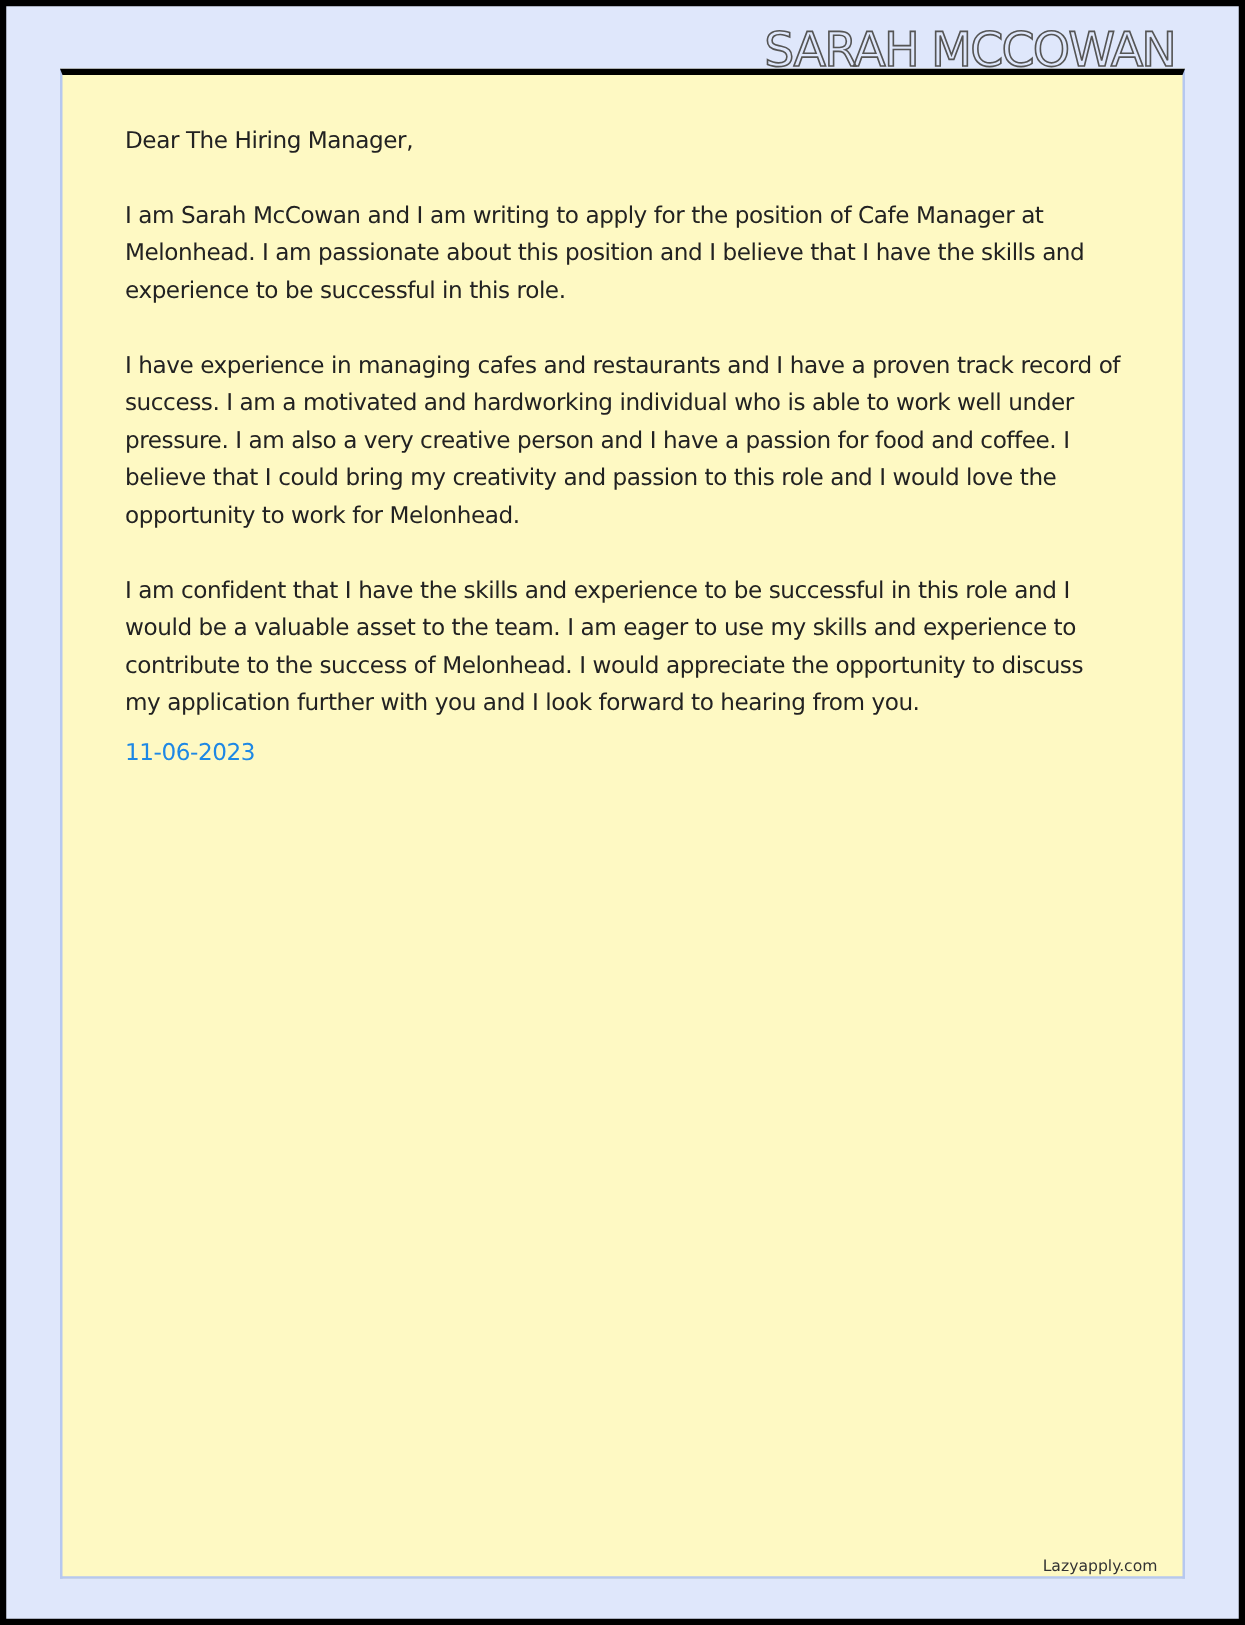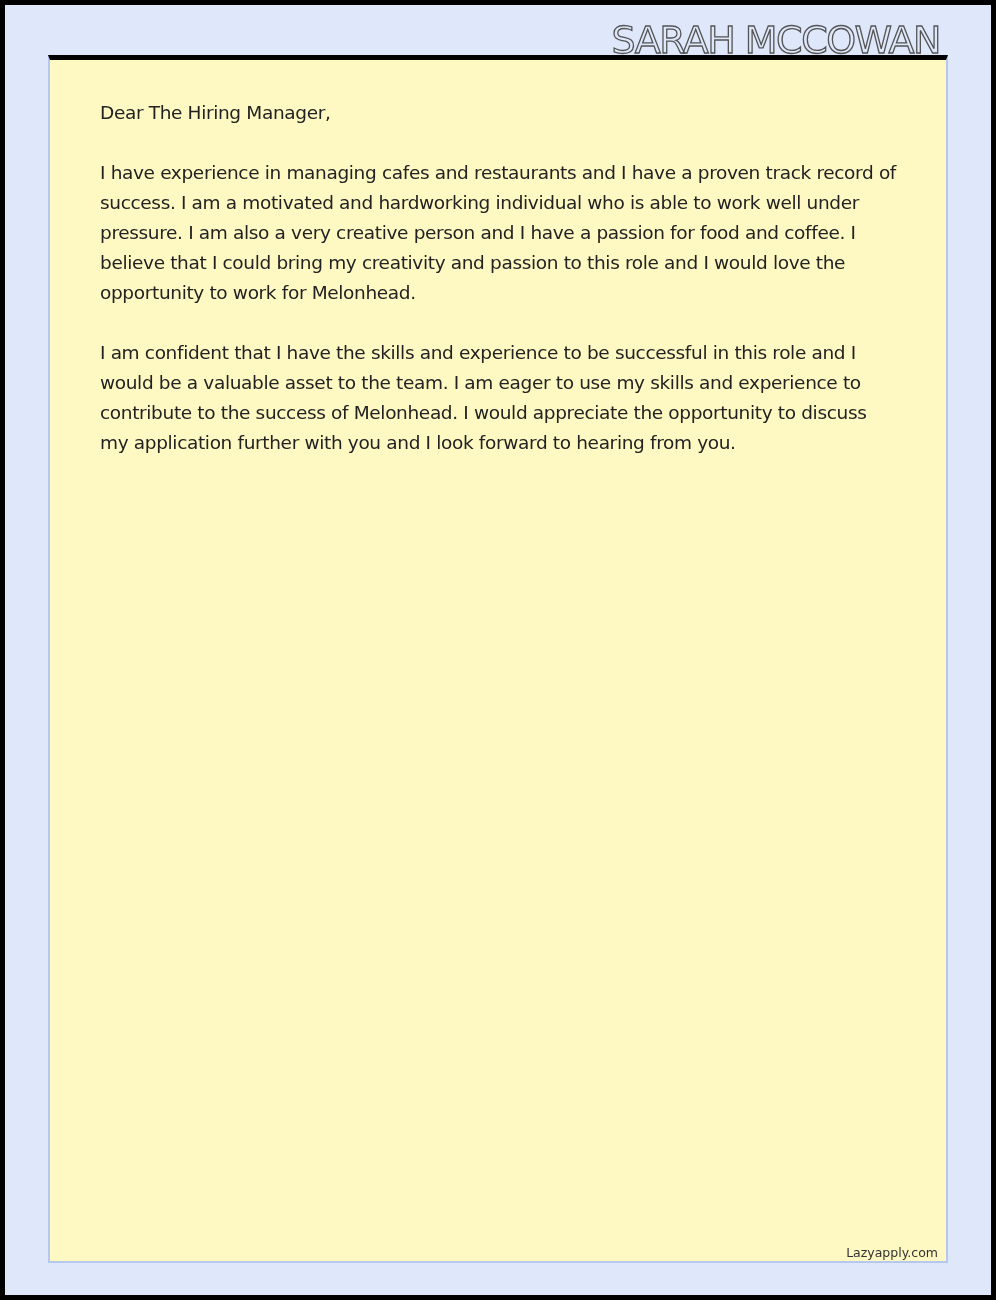--- a/index.html
+++ b/index.html
@@ -49,33 +49,35 @@
     .content p { margin: 0 0 30px 0; }
     .content p.greeting { margin-bottom: 30px; }
     .content p.last { margin-bottom: 10px; }
     .date {
       color: #1e88e5;
       font-size: 18.5px;
       line-height: 30px;
     }
     .footer {
       position: absolute;
-      right: 8px; bottom: 0px;
+      right: 20px; bottom: 0px;
       font-size: 12.5px;
       color: #333;
       line-height: 16px;
     }
   </style>
 </head>
 <body>
 
 <div class="frame">
   <div class="name">SARAH MCCOWAN</div>
 </div>
 
 <div class="card">
   <div class="content">
     <p class="greeting">Dear The Hiring Manager,</p>
+    <p>I am Sarah McCowan and I am writing to apply for the position of Cafe Manager at Melonhead. I am passionate about this position and I believe that I have the skills and experience to be successful in this role.</p>
     <p>I have experience in managing cafes and restaurants and I have a proven track record of success. I am a motivated and hardworking individual who is able to work well under pressure. I am also a very creative person and I have a passion for food and coffee. I believe that I could bring my creativity and passion to this role and I would love the opportunity to work for Melonhead.</p>
     <p class="last">I am confident that I have the skills and experience to be successful in this role and I would be a valuable asset to the team. I am eager to use my skills and experience to contribute to the success of Melonhead. I would appreciate the opportunity to discuss my application further with you and I look forward to hearing from you.</p>
+    <div class="date">11-06-2023</div>
   </div>
   <div class="footer">Lazyapply.com</div>
 </div>
 
 </body></html>

